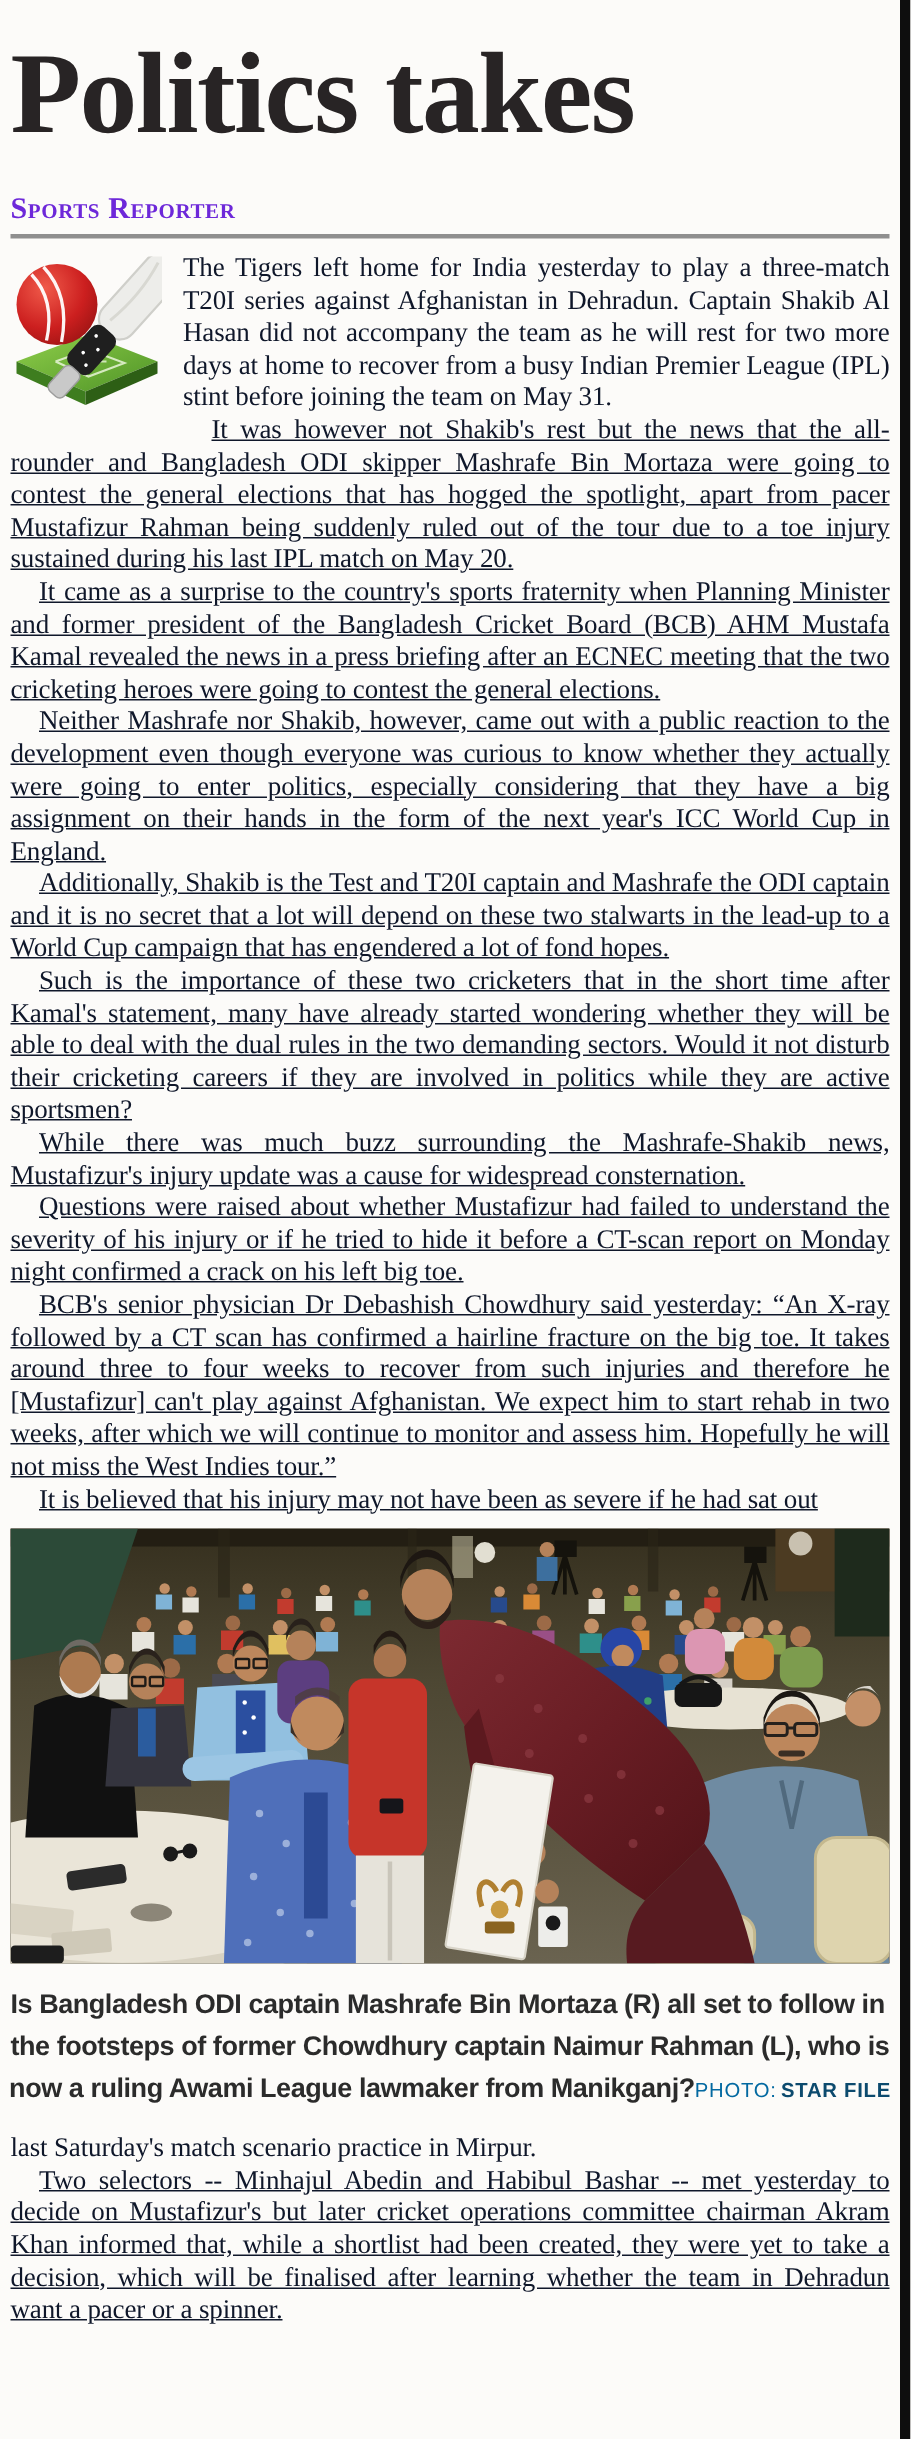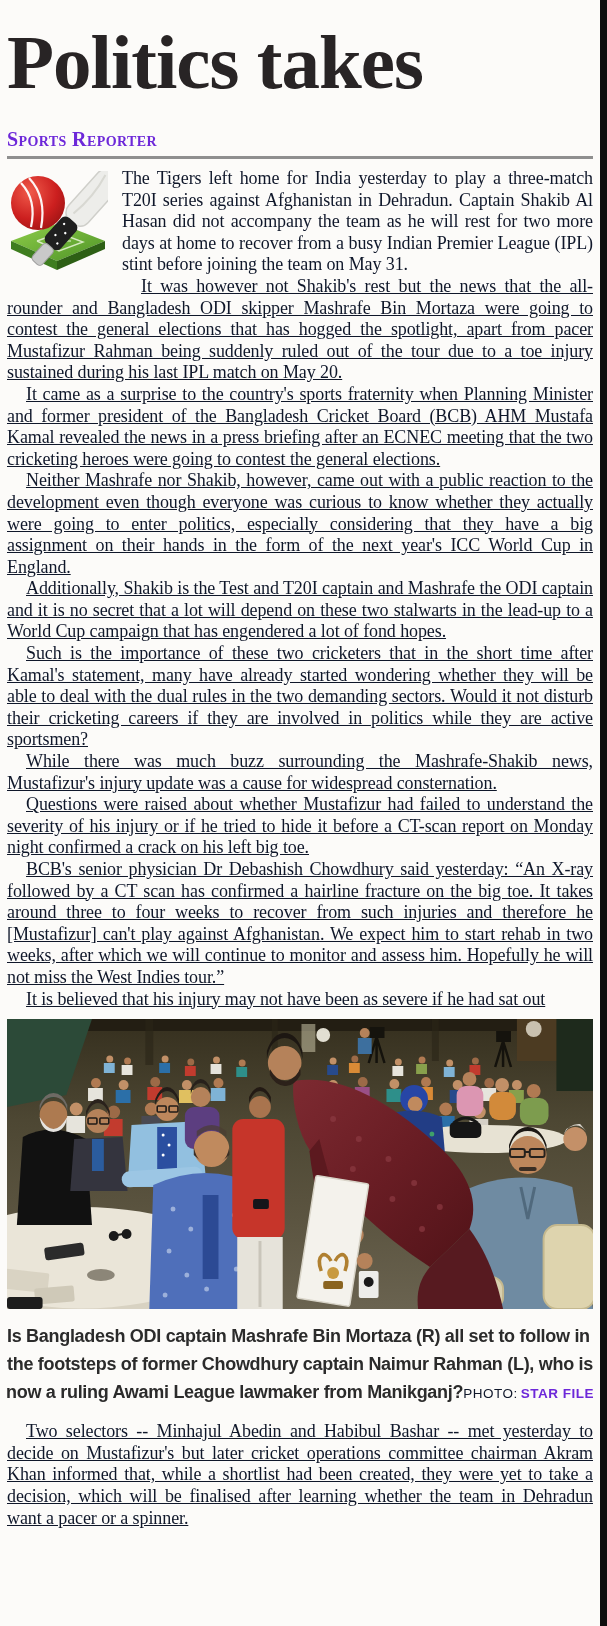--- a/index.html
+++ b/index.html
@@ -41,22 +41,22 @@
   .photo-wrap svg{display:block;width:100%;height:100%;}
 
   .caption{margin-top:13px;}
   .cap-line{
     font-family:"Liberation Sans", sans-serif;font-weight:700;
     font-size:18px;line-height:28px;color:#2b2b2b;letter-spacing:-.3px;
     white-space:nowrap;
   }
   .cap-last{display:flex;justify-content:center;align-items:baseline;}
   .credit{font-family:"Liberation Sans", sans-serif;font-size:13.5px;letter-spacing:.5px;white-space:nowrap;}
-  .credit-label{font-weight:400;color:#0f172a;}
-  .credit-name{font-weight:700;color:#6d28d9;margin-left:3px;}
+  .credit-label{font-weight:400;color:#0369a1;}
+  .credit-name{font-weight:700;color:#0c4a6e;margin-left:3px;}
 
   .body-text-2{margin-top:13px;}
 </style>
 </head>
 <body>
 
 <div class="edge-bar"></div>
 
 <div class="page">
 
@@ -347,17 +347,18 @@
   <div class="caption">
     <div class="cap-line">Is Bangladesh ODI captain Mashrafe Bin Mortaza (R) all set to follow in</div>
     <div class="cap-line">the footsteps of former Chowdhury captain Naimur Rahman (L), who is</div>
     <div class="cap-line cap-last">
       <span>now a ruling Awami League lawmaker from Manikganj?</span>
       <span class="credit"><span class="credit-label">PHOTO:</span><span class="credit-name">STAR FILE</span></span>
     </div>
   </div>
 
   <div class="body-text body-text-2">
+    <p>last Saturday's match scenario practice in Mirpur.</p>
     <p class="ind">Two selectors -- Minhajul Abedin and Habibul Bashar -- met yesterday to decide on Mustafizur's but later cricket operations committee chairman Akram Khan informed that, while a shortlist had been created, they were yet to take a decision, which will be finalised after learning whether the team in Dehradun want a pacer or a spinner.</p>
 
   </div>
 
 </div>
 
 </body></html>

